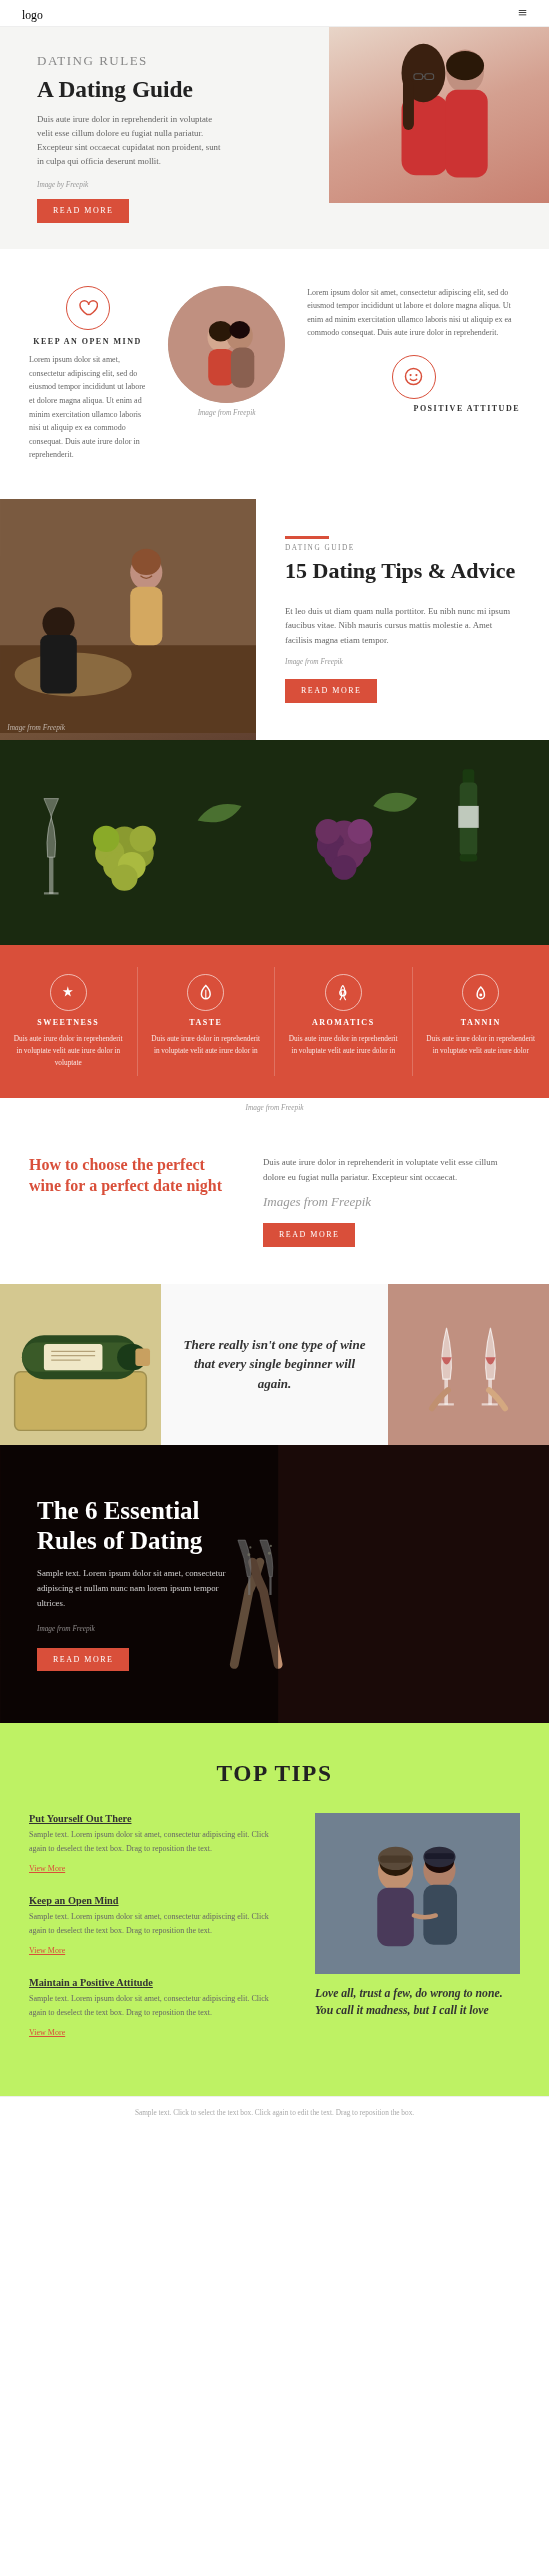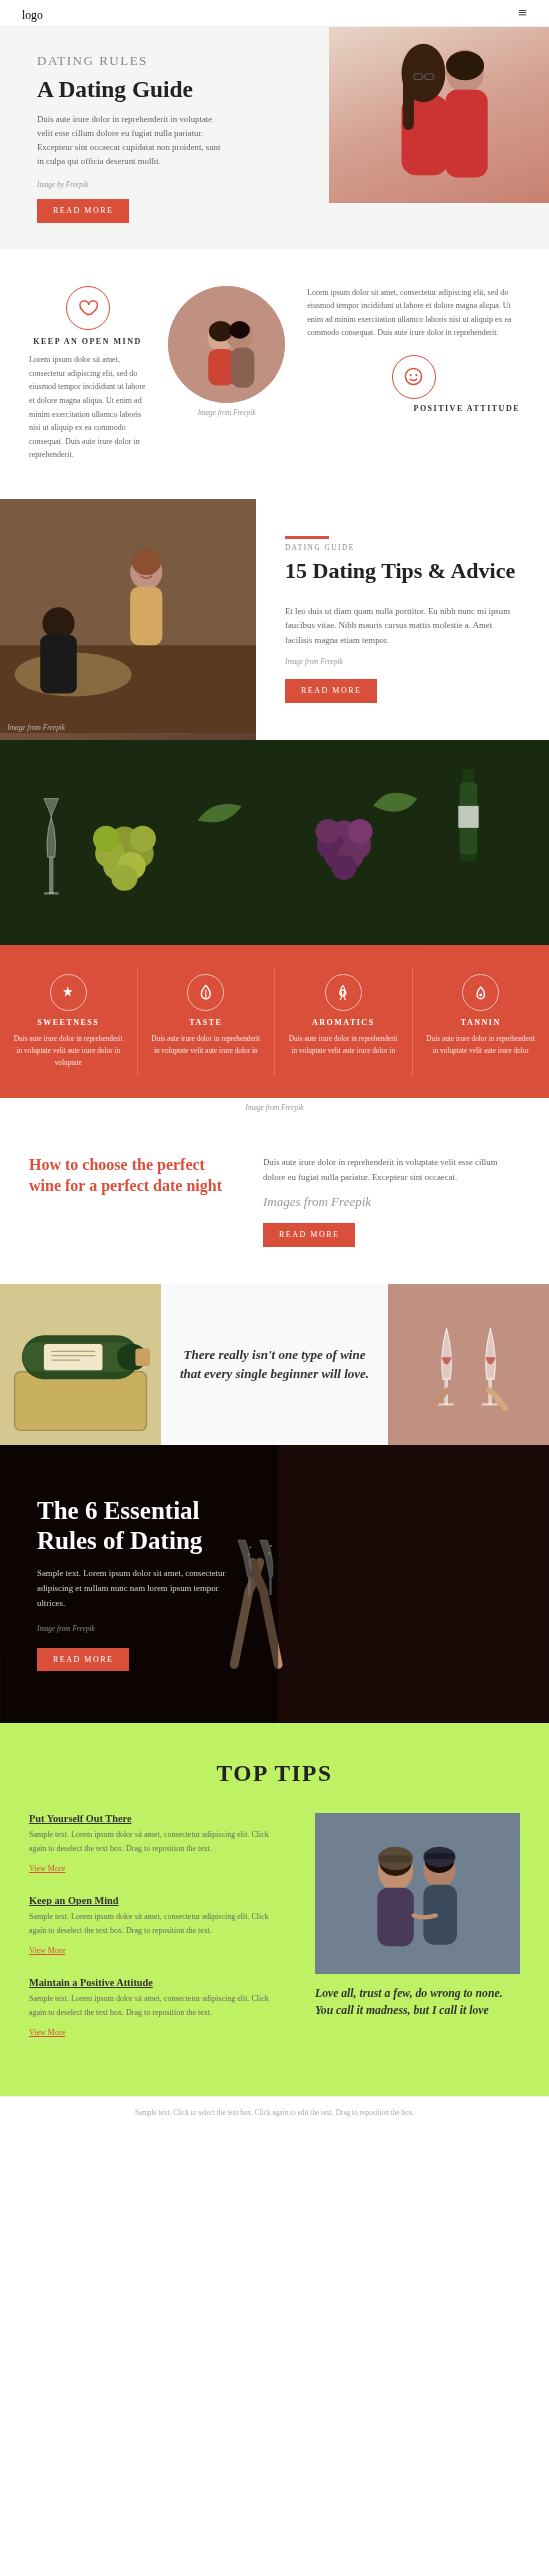--- a/index.html
+++ b/index.html
@@ -411,21 +411,21 @@
 
       <rect x="185" y="88" width="20" height="24" rx="4" fill="#c8a060"></rect>
 
       <rect x="60" y="82" width="80" height="36" fill="#f0e8c8" rx="4"></rect>
       <line x1="70" y1="92" x2="130" y2="92" stroke="#8a7040" stroke-width="1"></line>
       <line x1="70" y1="98" x2="130" y2="98" stroke="#8a7040" stroke-width="1"></line>
       <line x1="70" y1="104" x2="110" y2="104" stroke="#8a7040" stroke-width="1"></line>
     </svg>
   </div>
   <div class="wine-photo-center">
-    <p class="wine-quote">There really isn't one type of wine that every single beginner will love.</p>
+    <p class="wine-quote">There really isn't one type of wine that every single beginner will again.</p>
   </div>
   <div class="wine-photo-right">
     <svg width="161" height="161" viewBox="0 0 220 220">
       <rect width="220" height="220" fill="#c09080"></rect>
 
       <path d="M80 60 Q90 100 85 130 L75 130 Q70 100 80 60Z" fill="rgba(255,255,255,0.5)" stroke="rgba(255,255,255,0.7)" stroke-width="1.5"></path>
       <rect x="77" y="130" width="5" height="35" fill="rgba(255,255,255,0.6)"></rect>
       <rect x="68" y="163" width="22" height="3" fill="rgba(255,255,255,0.6)"></rect>
 
       <path d="M140 60 Q150 100 145 130 L135 130 Q130 100 140 60Z" fill="rgba(255,255,255,0.5)" stroke="rgba(255,255,255,0.7)" stroke-width="1.5"></path>

